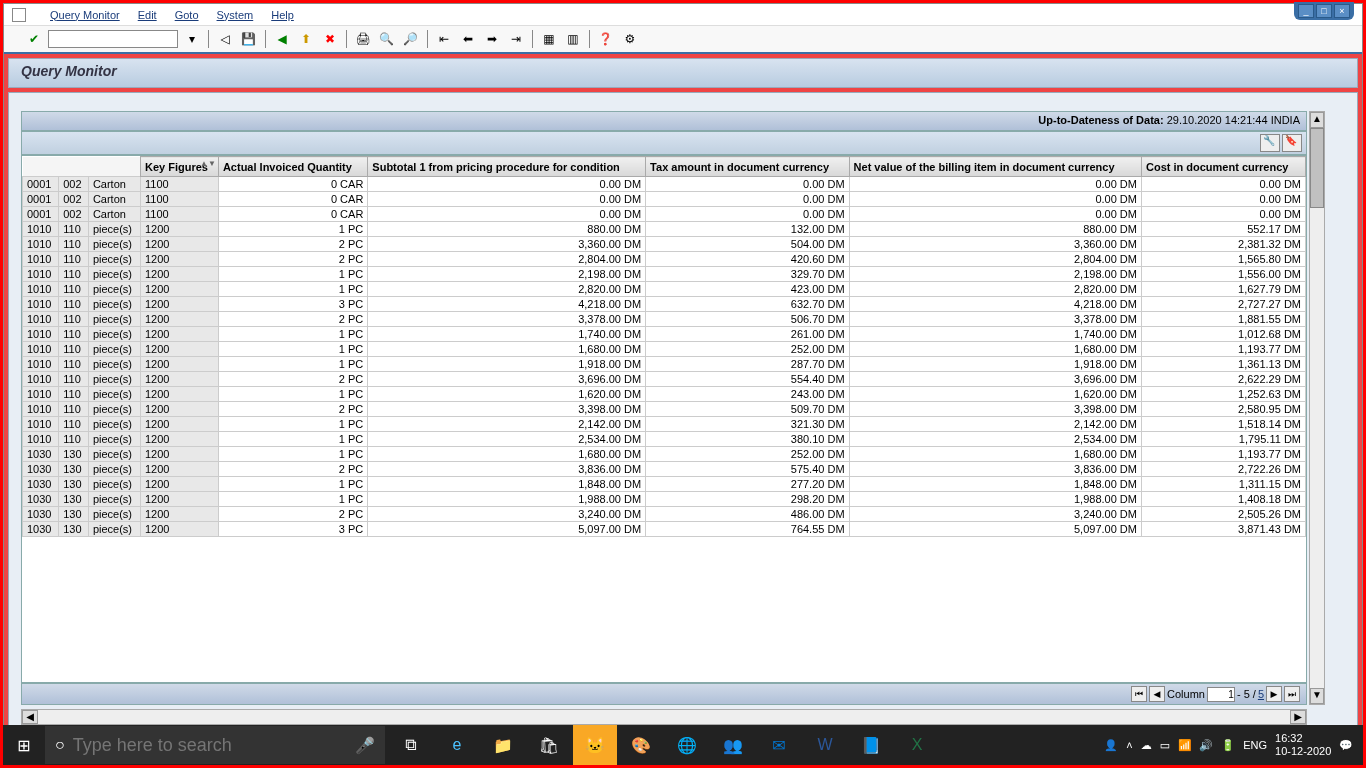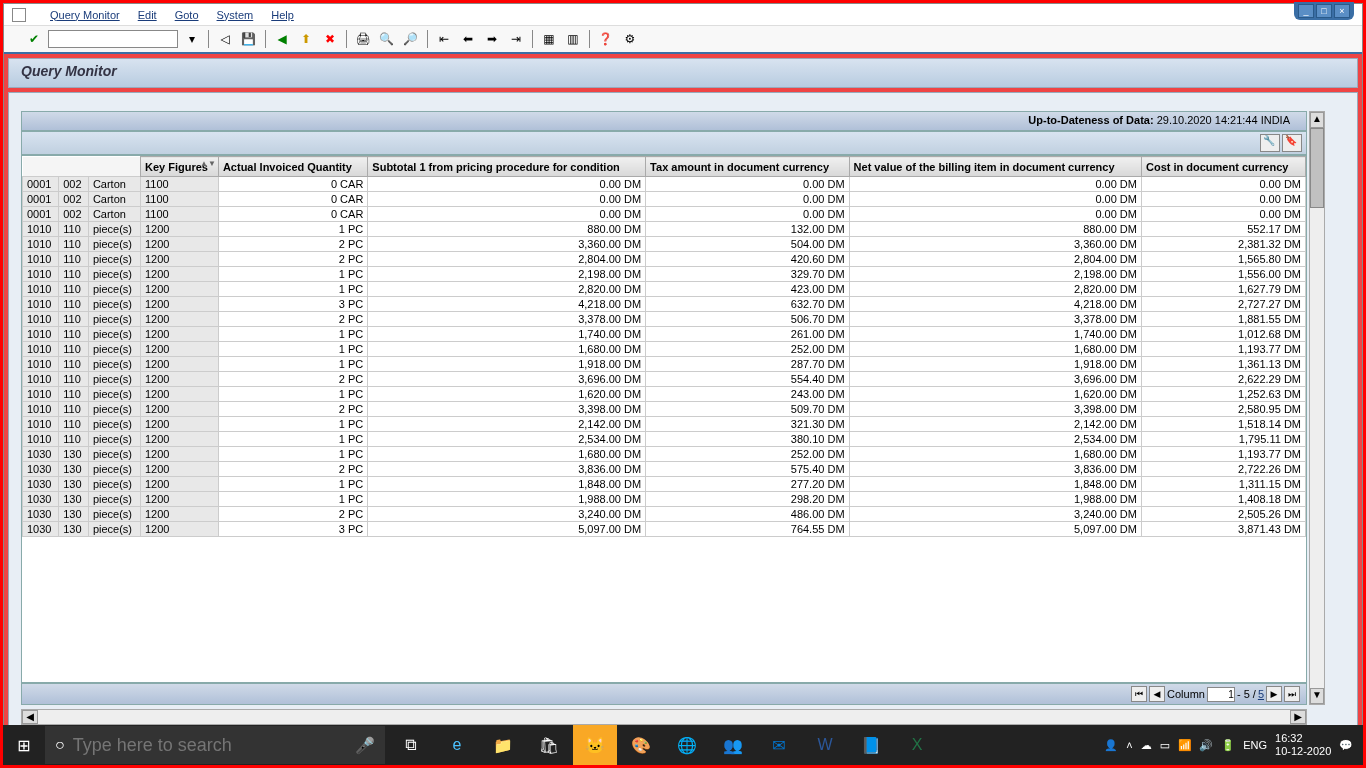--- a/index.html
+++ b/index.html
@@ -11,21 +11,21 @@
 .winbuttons { position: absolute; right: 8px; top: -2px; background: #3a6ea5; border-radius: 0 0 6px 6px; padding: 2px 4px; display: flex; gap: 2px; }
 .winbtn { width: 16px; height: 14px; background: #5a8ec5; border: 1px solid #2a5a8a; color: #fff; font-size: 9px; text-align: center; line-height: 12px; cursor: pointer; }
 .toolbar { height: 28px; background: #f8f8f8; display: flex; align-items: center; padding: 0 20px; gap: 4px; border-bottom: 2px solid #3a6ea5; }
 .tbtn { width: 20px; height: 20px; display: inline-flex; align-items: center; justify-content: center; cursor: pointer; font-size: 12px; }
 .tsep { width: 1px; height: 18px; background: #888; margin: 0 2px; }
 .cmdinput { width: 130px; height: 18px; border: 1px solid #888; background: #fff; font-size: 11px; }
 .titlebar { height: 30px; background: linear-gradient(#d8e3f0, #b8cce0); padding: 4px 12px; border: 1px solid #9ab; margin: 4px; }
 .titlebar h1 { font-size: 14px; font-style: italic; color: #334; font-weight: bold; }
 .content { flex: 1; margin: 0 4px 4px 4px; background: #e8eef5; border: 1px solid #9ab; position: relative; overflow: hidden; }
 .scrollarea { position: absolute; top: 18px; left: 12px; right: 50px; bottom: 30px; overflow: hidden; display: flex; flex-direction: column; }
-.datainfo { height: 20px; background: linear-gradient(#d0dae8, #b0c0d8); text-align: right; padding: 2px 16px; font-size: 11px; border: 1px solid #8aa; }
+.datainfo { height: 20px; background: linear-gradient(#d0dae8, #b0c0d8); text-align: right; padding: 2px 6px; font-size: 11px; border: 1px solid #8aa; }
 .datainfo b { font-weight: bold; }
 .toolrow { height: 24px; background: linear-gradient(#d8e3f0, #c0d0e0); display: flex; justify-content: flex-end; align-items: center; padding: 0 4px; border: 1px solid #8aa; gap: 2px; }
 .toolrow .tb { width: 20px; height: 18px; border: 1px solid #888; background: #eee; cursor: pointer; font-size: 10px; text-align: center; }
 .gridwrap { flex: 1; overflow: auto; background: #fff; border: 1px solid #8aa; }
 table.grid { border-collapse: collapse; width: 100%; font-size: 11px; }
 table.grid th { background: linear-gradient(#f0f0f0, #d8d8d8); border: 1px solid #aaa; padding: 2px 4px; font-weight: bold; text-align: left; white-space: nowrap; height: 20px; position: relative; }
 table.grid th.kf { background: linear-gradient(#f0f0f0, #d8d8d8); }
 table.grid th .sort { position: absolute; right: 2px; top: 2px; font-size: 8px; color: #666; }
 table.grid td { border: 1px solid #ccc; padding: 1px 4px; white-space: nowrap; height: 15px; }
 table.grid td.dim { background: #e8e8e8; }

